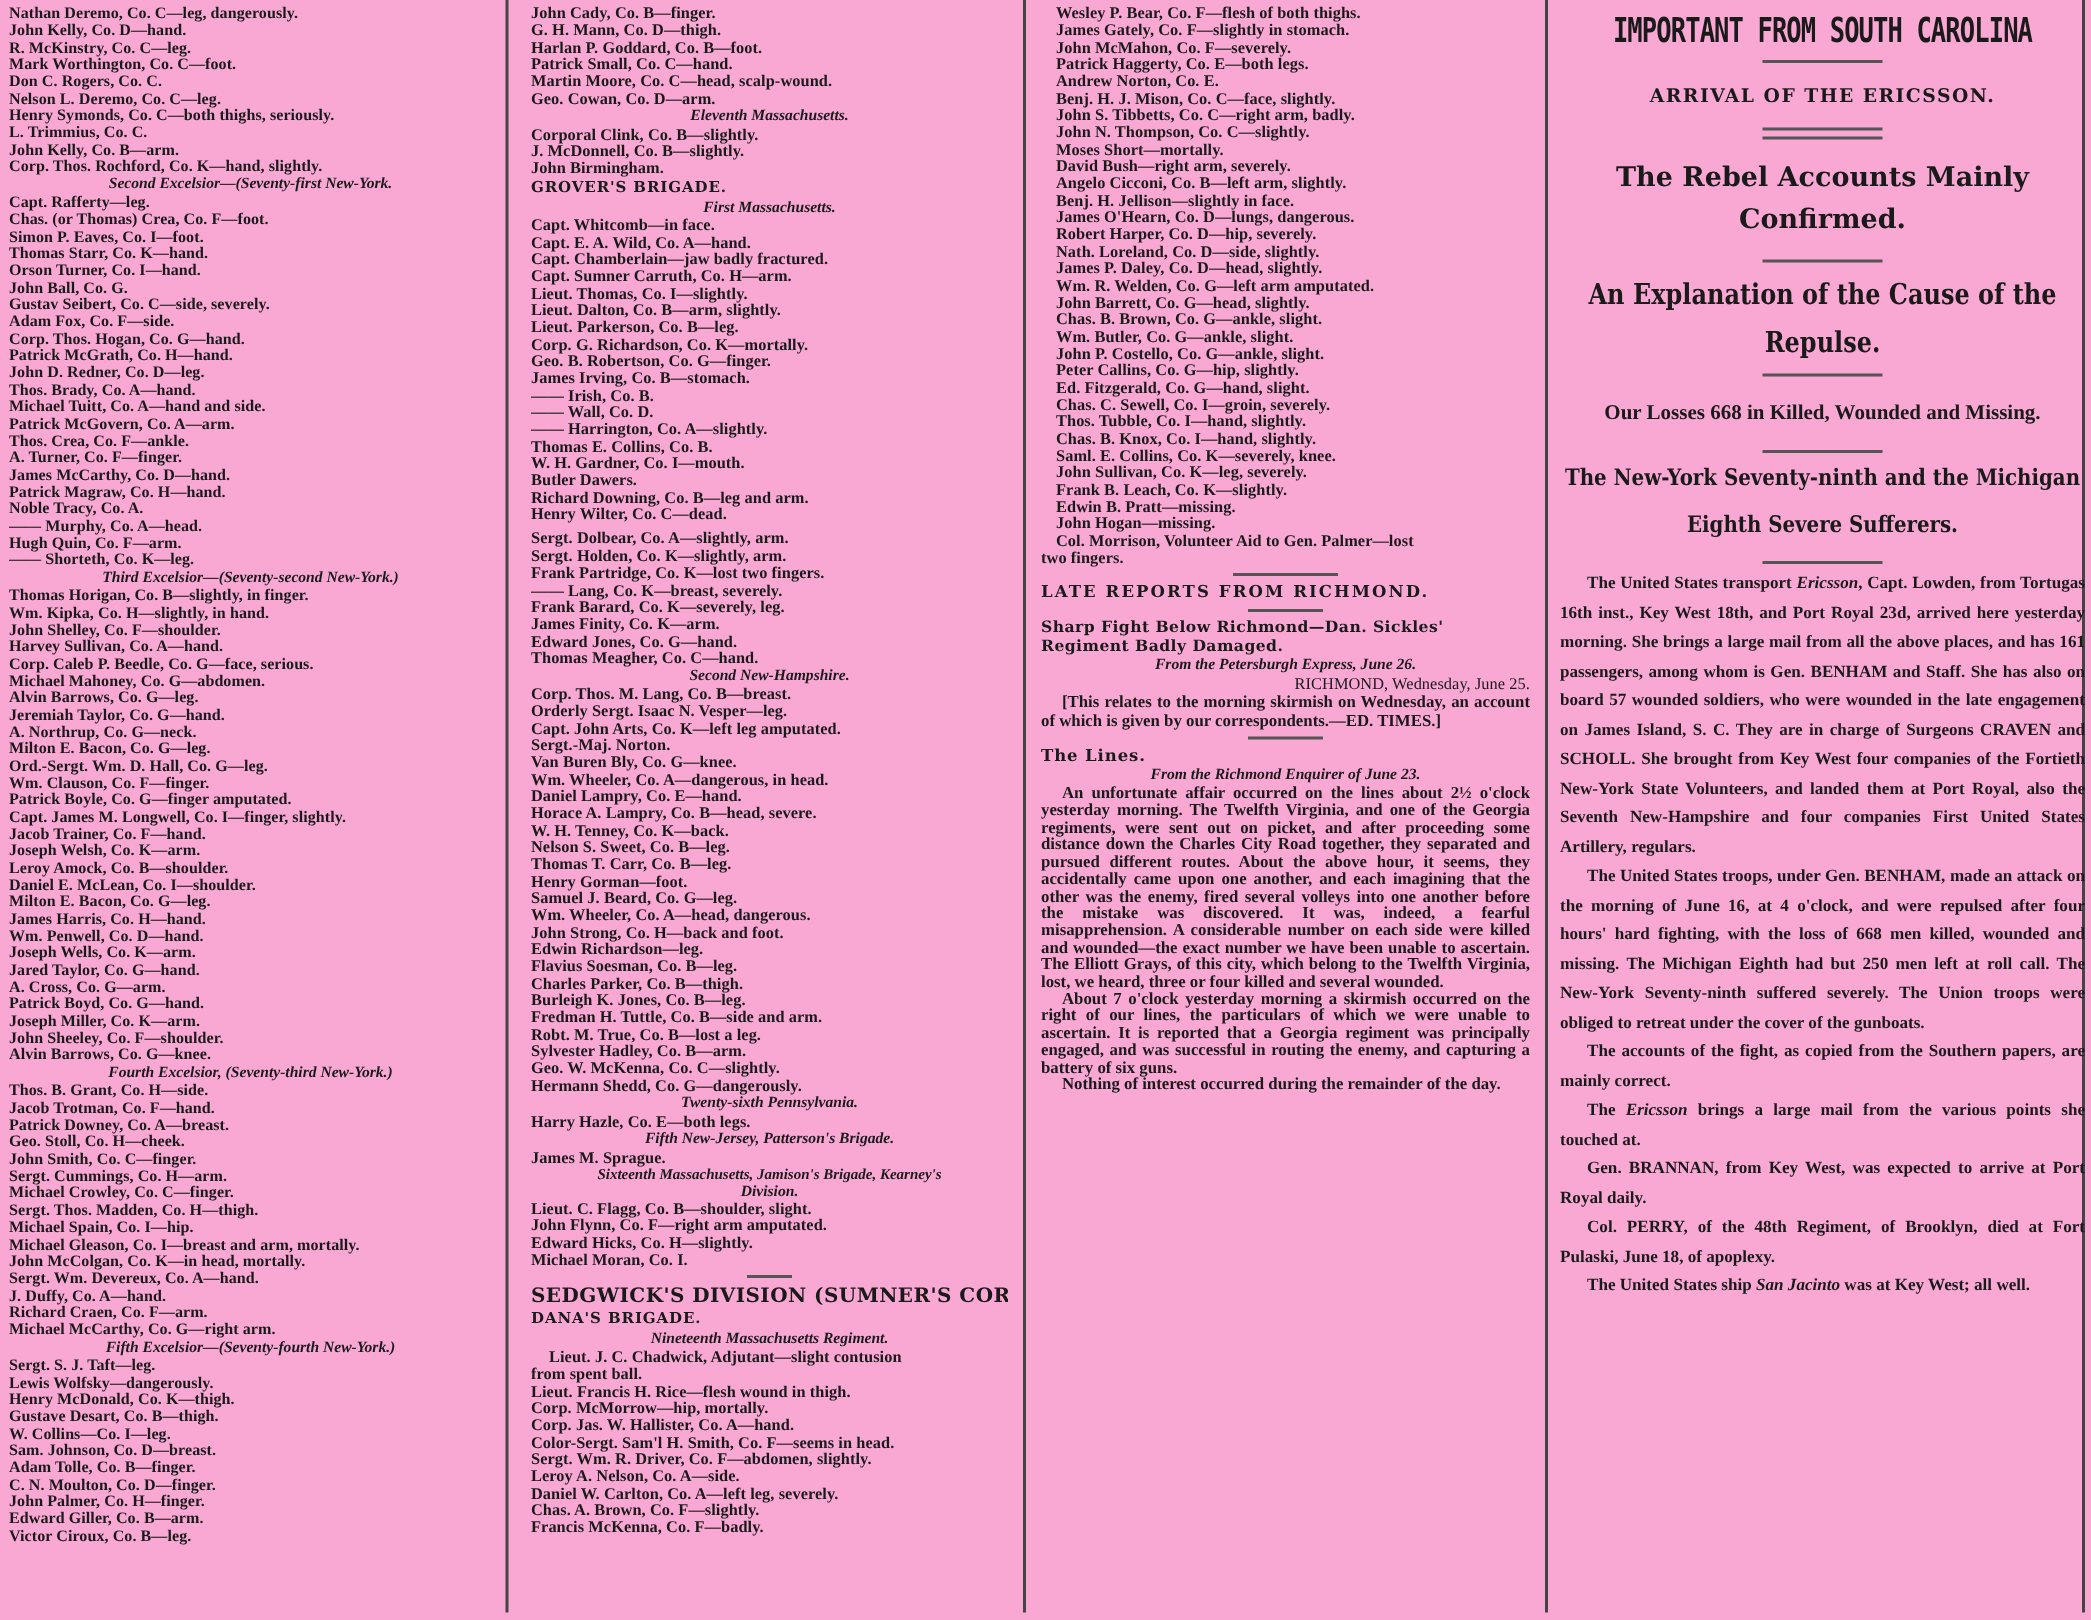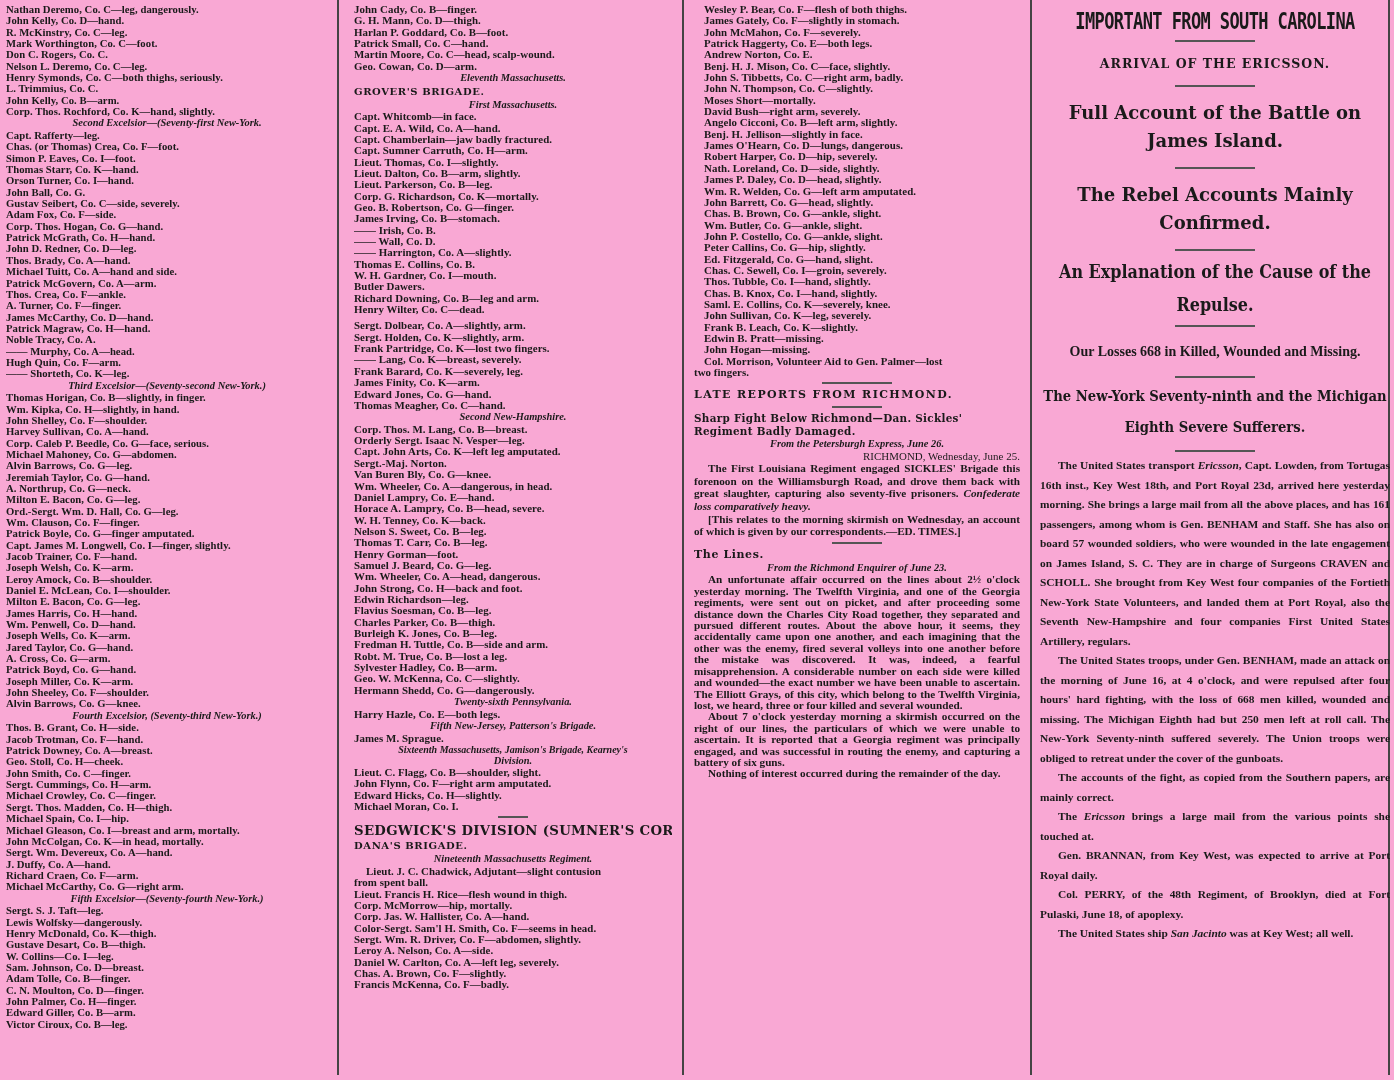--- a/index.html
+++ b/index.html
@@ -146,20 +146,25 @@
   <div class="col c2">
     <div>
         <div class="line">John Cady, Co. B—finger.</div>
         <div class="line">G. H. Mann, Co. D—thigh.</div>
         <div class="line">Harlan P. Goddard, Co. B—foot.</div>
         <div class="line">Patrick Small, Co. C—hand.</div>
         <div class="line">Martin Moore, Co. C—head, scalp-wound.</div>
         <div class="line">Geo. Cowan, Co. D—arm.</div>
       </div>
     <div class="head">Eleventh Massachusetts.</div>
+    <div>
+        <div class="line">Corporal Clink, Co. B—slightly.</div>
+        <div class="line">J. McDonnell, Co. B—slightly.</div>
+        <div class="line">John Birmingham.</div>
+      </div>
     <div class="caps">GROVER'S BRIGADE.</div>
     <div class="head">First Massachusetts.</div>
     <div>
         <div class="line">Capt. Whitcomb—in face.</div>
         <div class="line">Capt. E. A. Wild, Co. A—hand.</div>
         <div class="line">Capt. Chamberlain—jaw badly fractured.</div>
         <div class="line">Capt. Sumner Carruth, Co. H—arm.</div>
         <div class="line">Lieut. Thomas, Co. I—slightly.</div>
         <div class="line">Lieut. Dalton, Co. B—arm, slightly.</div>
         <div class="line">Lieut. Parkerson, Co. B—leg.</div>
@@ -284,36 +289,34 @@
       </div>
     <div class="line" style="padding-left:10px;">Col. Morrison, Volunteer Aid to Gen. Palmer—lost</div>
     <div class="line">two fingers.</div>
     <div class="dash"></div>
     <div class="caps" style="font-size:11px;letter-spacing:1.4px;">LATE REPORTS FROM RICHMOND.</div>
     <div class="dash" style="width:50px;"></div>
     <div class="caps" style="font-size:10.4px;letter-spacing:0.3px;line-height:13px;white-space:nowrap;">Sharp Fight Below Richmond—Dan. Sickles'</div>
     <div class="caps" style="font-size:10.4px;letter-spacing:0.3px;line-height:13px;">Regiment Badly Damaged.</div>
     <div class="head">From the Petersburgh Express, June 26.</div>
     <div class="line right" style="font-weight:normal;">RICHMOND, Wednesday, June 25.</div>
-    <div class="para"><span>The First Louisiana Regiment engaged SICKLES' Brigade this forenoon on the Williamsburgh Road, and drove them back with great slaughter, capturing also seventy-five prisoners.</span> <span class="it">Confederate loss comparatively heavy.</span></div>
     <div class="para">[This relates to the morning skirmish on Wednesday, an account of which is given by our correspondents.—ED. TIMES.]</div>
     <div class="dash" style="width:50px;"></div>
     <div class="caps" style="font-size:11px;">The Lines.</div>
     <div class="head">From the Richmond Enquirer of June 23.</div>
     <div class="para" style="line-height:11.4px;">An unfortunate affair occurred on the lines about 2½ o'clock yesterday morning. The Twelfth Virginia, and one of the Georgia regiments, were sent out on picket, and after proceeding some distance down the Charles City Road together, they separated and pursued different routes. About the above hour, it seems, they accidentally came upon one another, and each imagining that the other was the enemy, fired several volleys into one another before the mistake was discovered. It was, indeed, a fearful misapprehension. A considerable number on each side were killed and wounded—the exact number we have been unable to ascertain. The Elliott Grays, of this city, which belong to the Twelfth Virginia, lost, we heard, three or four killed and several wounded.</div>
     <div class="para" style="line-height:11.4px;">About 7 o'clock yesterday morning a skirmish occurred on the right of our lines, the particulars of which we were unable to ascertain. It is reported that a Georgia regiment was principally engaged, and was successful in routing the enemy, and capturing a battery of six guns.</div>
     <div class="para" style="line-height:11.4px;">Nothing of interest occurred during the remainder of the day.</div>
   </div>
 
   <div class="col c4">
     <div class="h1">IMPORTANT FROM SOUTH CAROLINA</div>
     <div class="dash" style="width:80px;"></div>
     <div class="h2">ARRIVAL OF THE ERICSSON.</div>
     <div class="dash" style="width:80px;"></div>
-    <div class="h3">Full Account of the Battle on James Island.</div>
     <div class="dash" style="width:80px;"></div>
     <div class="h3">The Rebel Accounts Mainly Confirmed.</div>
     <div class="dash" style="width:80px;"></div>
     <div class="h4">An Explanation of the Cause of the Repulse.</div>
     <div class="dash" style="width:80px;"></div>
     <div class="h5">Our Losses 668 in Killed, Wounded and Missing.</div>
     <div class="dash" style="width:80px;"></div>
     <div class="h6">The New-York Seventy-ninth and the Michigan Eighth Severe Sufferers.</div>
     <div class="dash" style="width:80px;"></div>
     <div class="body4">

